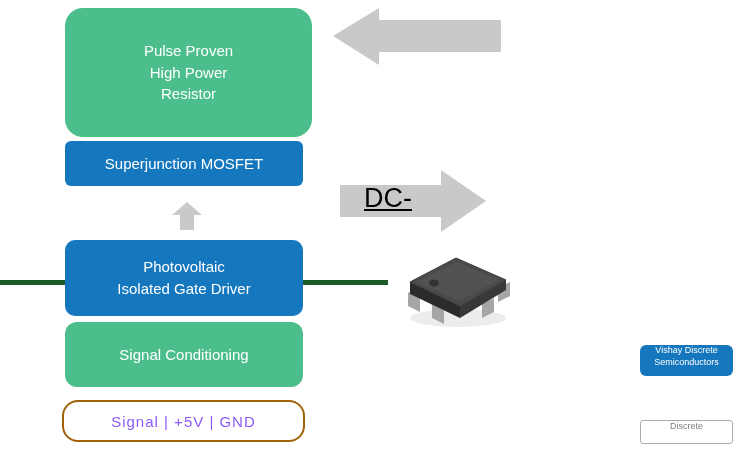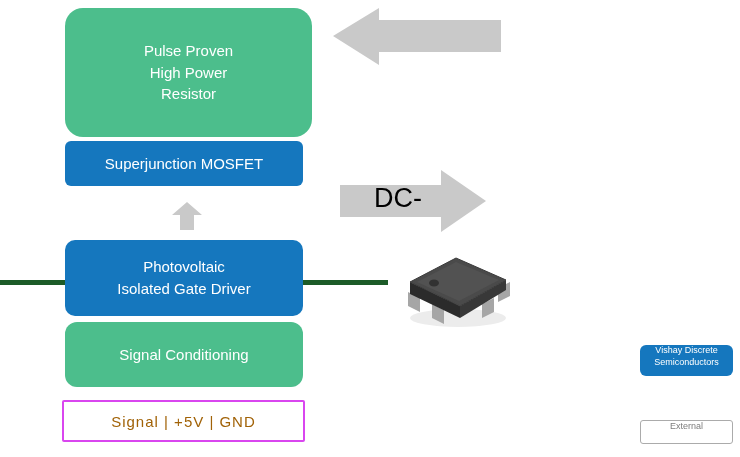--- a/index.html
+++ b/index.html
@@ -24,22 +24,22 @@
     box-sizing: border-box;
   }
   .block span { white-space: pre-line; }
   .fill-green { background: #4CBE8C; color: #ffffff; }
   .fill-blue  { background: #1577BE; color: #ffffff; }
 
   .blk-resistor { left: 65px; top: 8px;  width: 247px; height: 129px; border-radius: 18px; font-size: 15px; line-height: 1.45; }
   .blk-mosfet   { left: 65px; top: 141px; width: 238px; height: 45px; border-radius: 6px;  font-size: 15px; }
   .blk-driver   { left: 65px; top: 240px; width: 238px; height: 76px; border-radius: 10px; font-size: 15px; line-height: 1.5; }
   .blk-sigcond  { left: 65px; top: 322px; width: 238px; height: 65px; border-radius: 12px; font-size: 15px; }
-  .blk-sigio    { left: 62px; top: 400px; width: 243px; height: 42px; border-radius: 2px;
-                  background: #ffffff; border: 2px solid #d946ef; color: #a16207;
+  .blk-sigio    { left: 62px; top: 400px; width: 243px; height: 42px; border-radius: 16px;
+                  background: #ffffff; border: 2px solid #a16207; color: #8b5cf6;
                   font-size: 15px; letter-spacing: 1px; }
 
   .bus-line {
     position: absolute;
     left: 0; top: 280px;
     width: 388px; height: 5px;
     background: #1C5B28;
     z-index: 0;
   }
   .block { z-index: 1; }
@@ -50,21 +50,21 @@
     position: absolute;
     color: #000000;
     font-size: 27px;
     font-weight: 400;
     white-space: nowrap;
   }
   .arrow-dcplus  { left: 333px; top: 8px; }
   .arrow-dcminus { left: 340px; top: 170px; }
   .arrow-up      { left: 172px; top: 202px; }
   .dcplus-label  { left: 74px; top: 11px; }
-  .dcminus-label { left: 34px; top: 13px; }
+  .dcminus-label { left: 24px; top: 13px; text-decoration: underline; }
 
   .component { position: absolute; left: 396px; top: 246px; width: 125px; height: 88px; z-index: 2; }
   .component svg { display: block; }
 
   .legend-box {
     position: absolute;
     display: flex;
     align-items: flex-start;
     justify-content: center;
     text-align: center;
@@ -144,16 +144,16 @@
 
       <ellipse cx="38" cy="37" rx="5" ry="3.5" fill="#323232"></ellipse>
     </svg>
   </div>
 
   <div class="legend-box leg-blue">
     <span>Vishay Discrete
 Semiconductors</span>
   </div>
   <div class="legend-box leg-ext">
-    <span>External</span>
+    <span>Discrete</span>
   </div>
 
 </div>
 
 </body></html>

